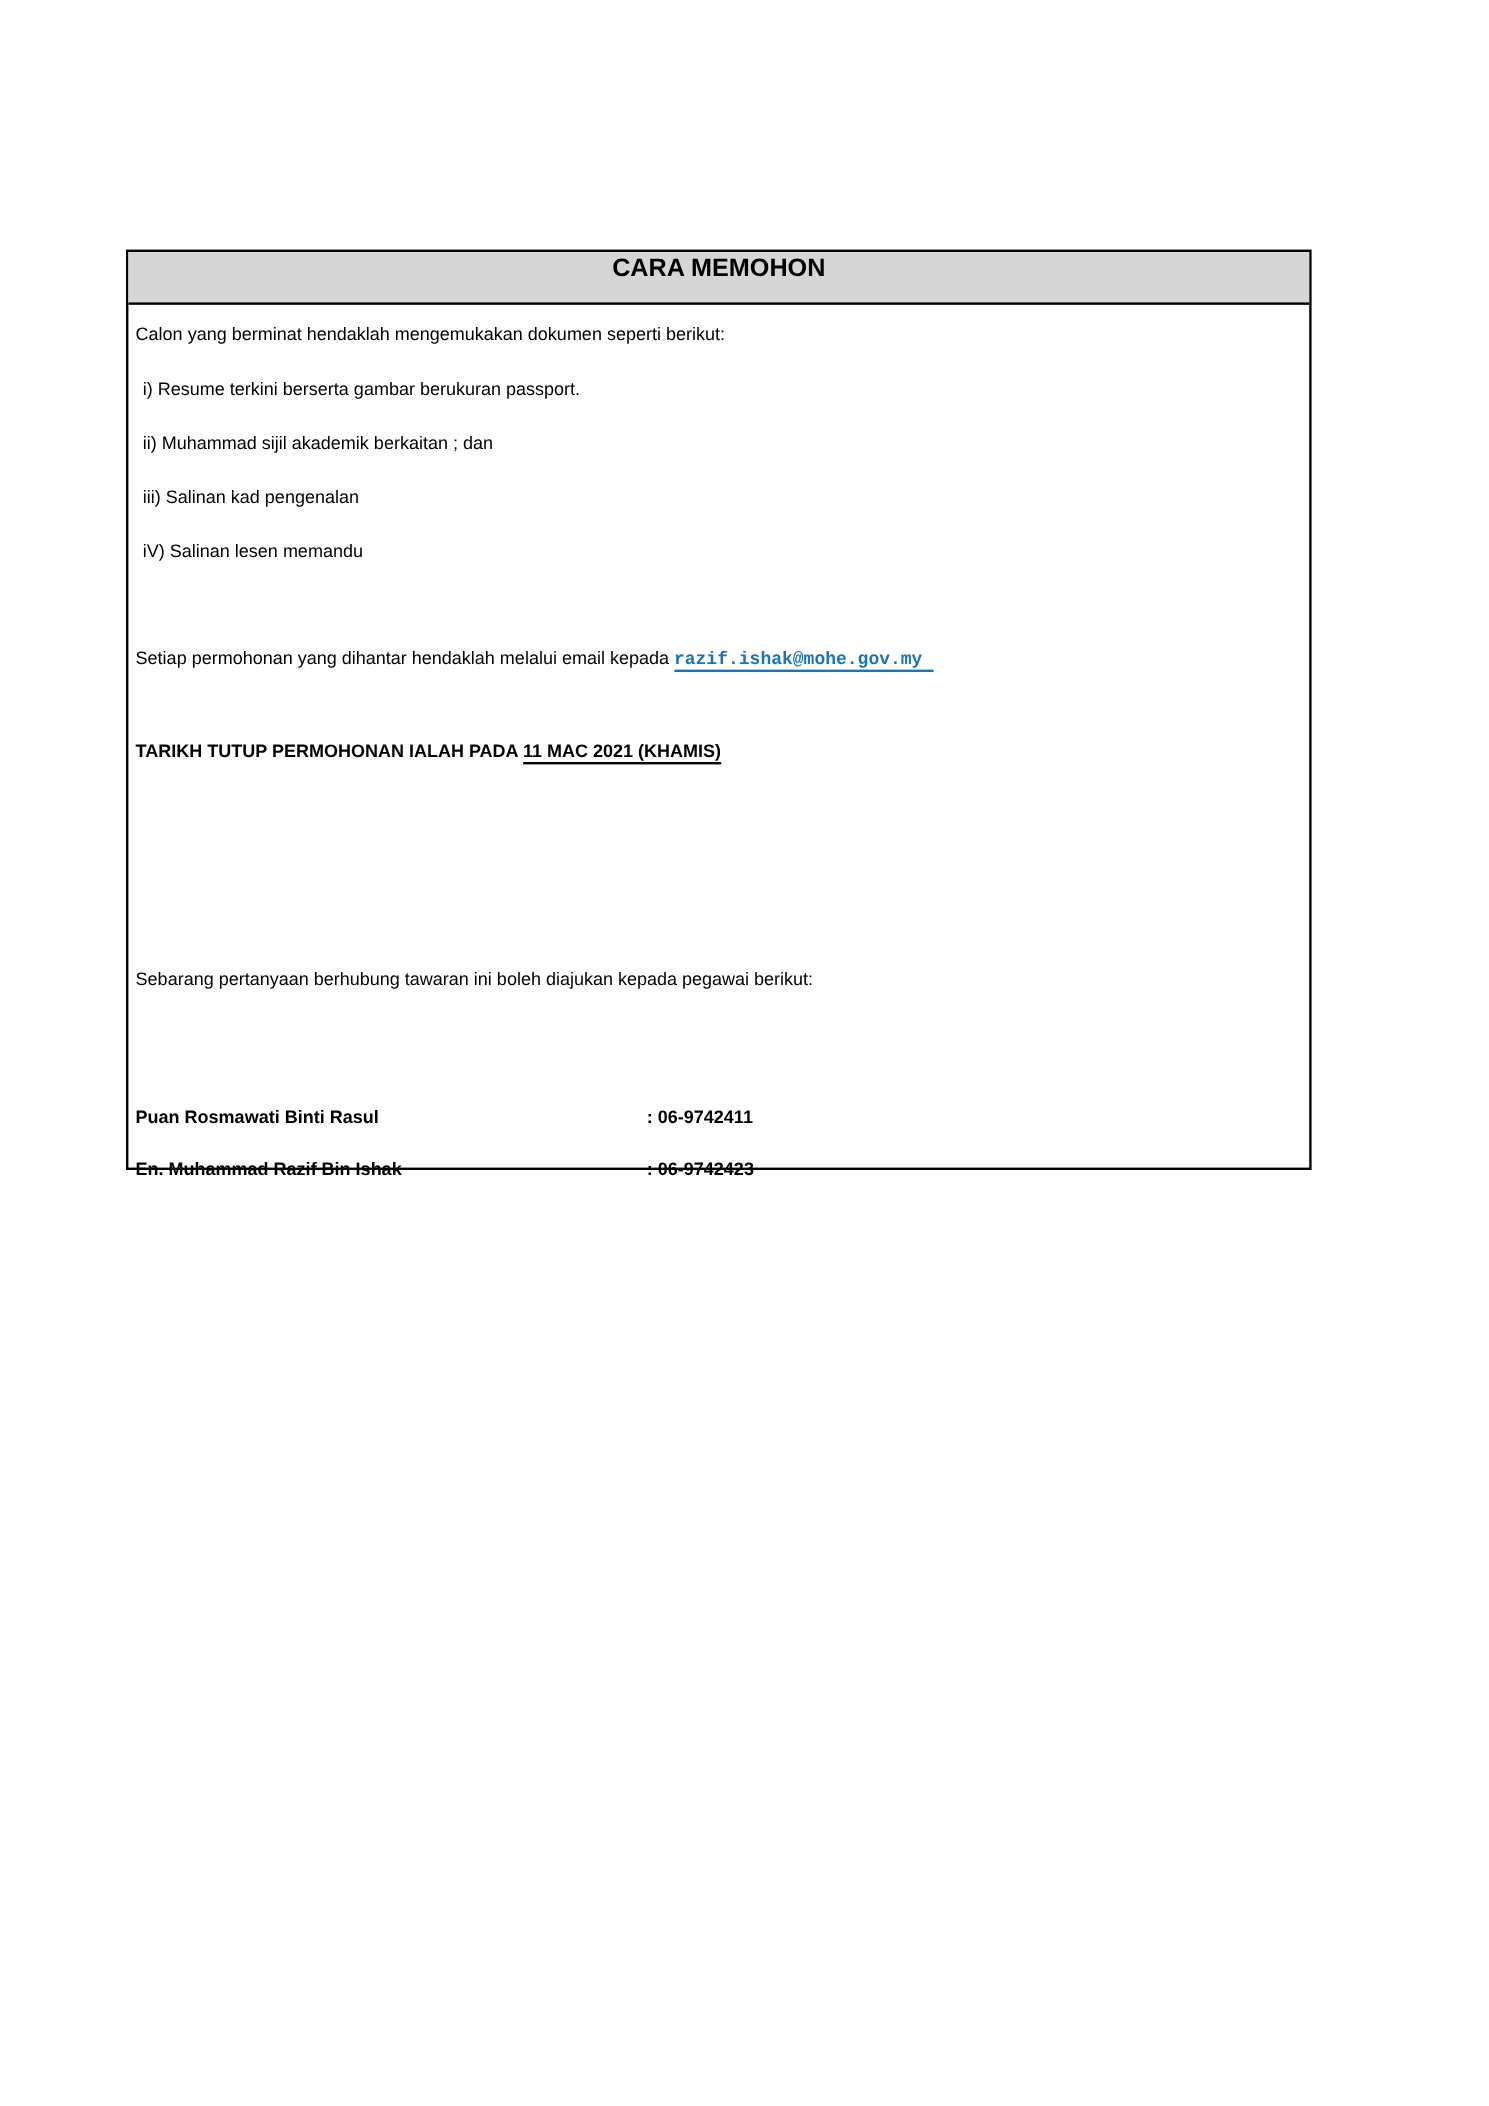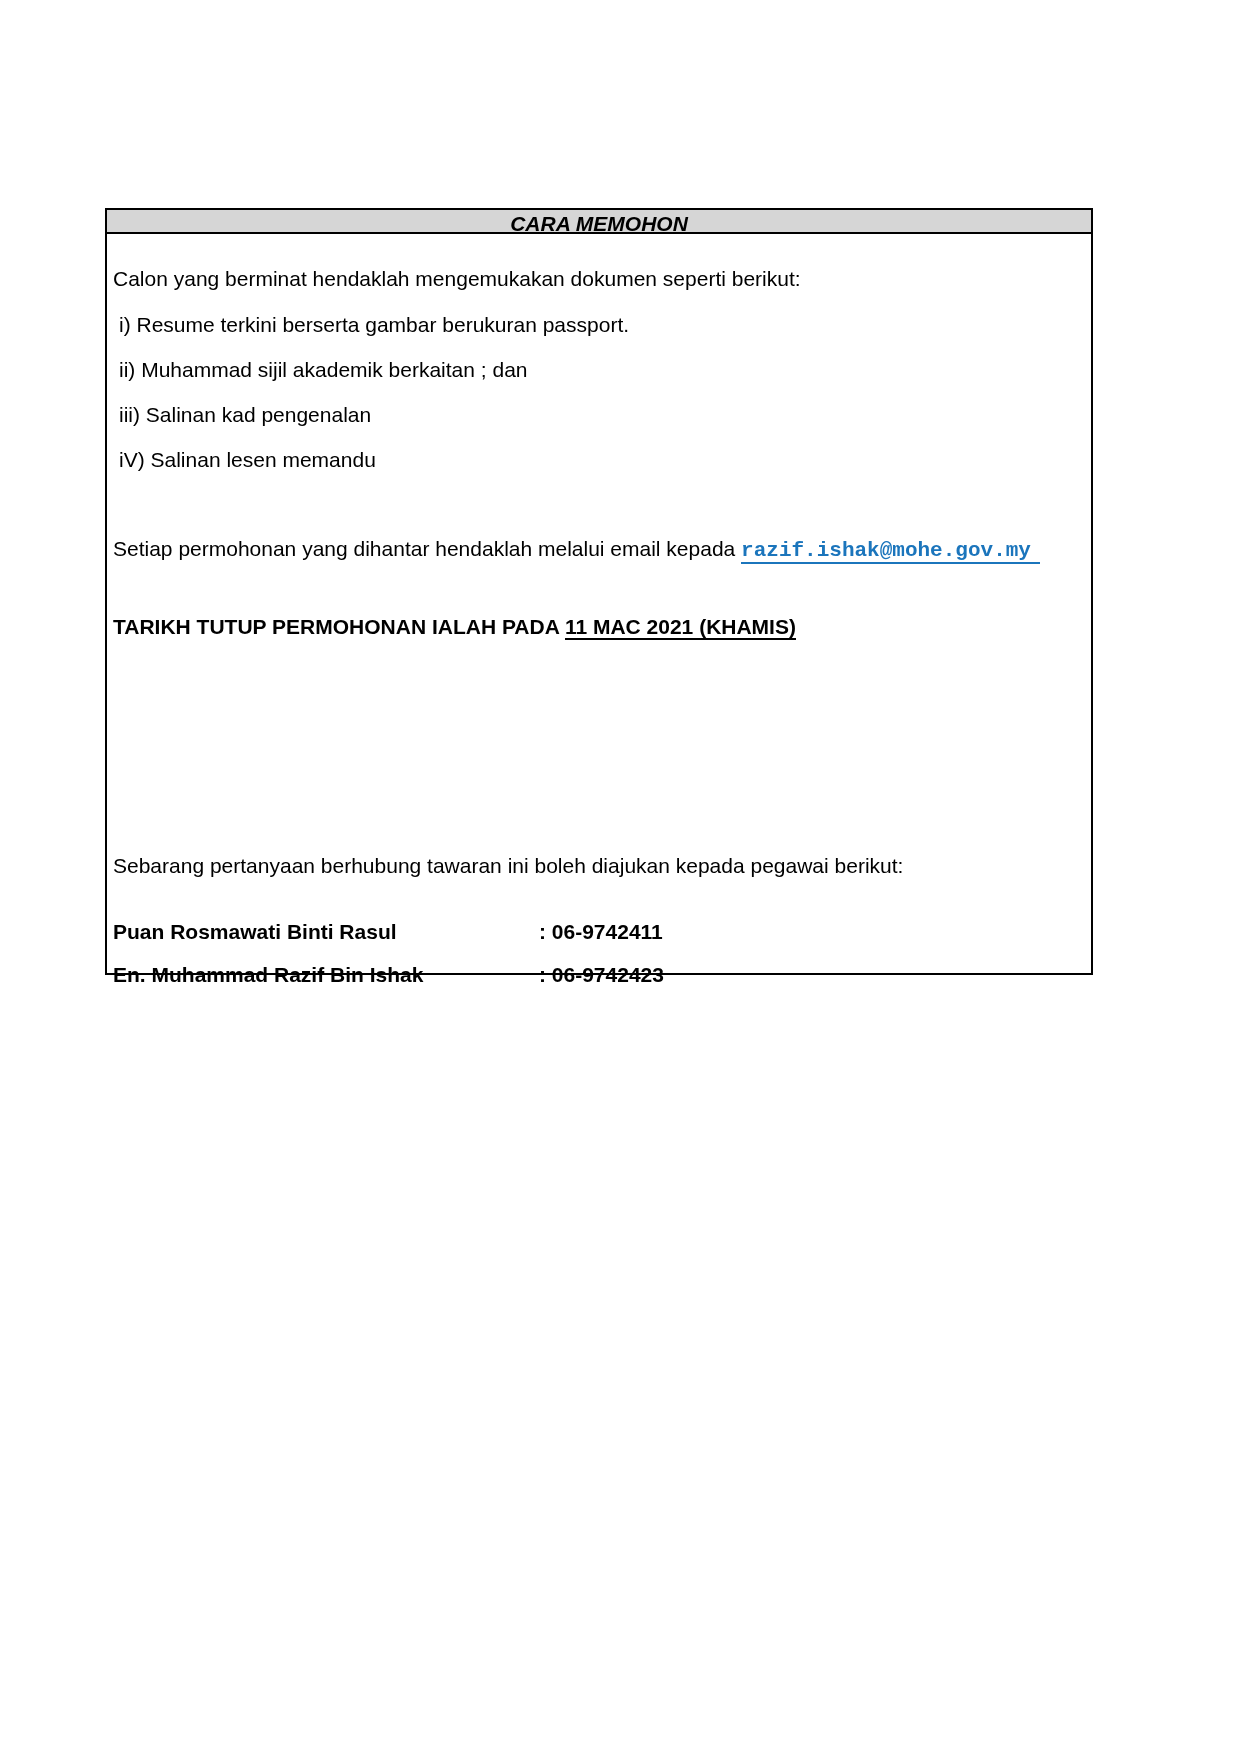--- a/index.html
+++ b/index.html
@@ -25,35 +25,34 @@
     top: 208px;
     width: 988px;
     height: 767px;
     border: 2px solid var(--border);
     background: #ffffff;
   }
   .box-header {
     position: absolute;
     left: 0; top: 0;
     width: 100%;
-    height: 24px;
+    height: 44px;
     background: var(--header-bg);
     border-bottom: 2px solid var(--border);
     text-align: center;
     line-height: 27px;
     font-weight: 700;
     font-size: 21px;
-    font-style: italic;
   }
   .line {
     position: absolute;
     left: 6px;
     right: 6px;
     line-height: 28px;
-    font-size: 21px;
+    font-size: 15px;
     white-space: nowrap;
   }
   .req { left: 12px; }
   .bold { font-weight: 700; }
   .email-link {
     color: var(--link);
     font-weight: 700;
     text-decoration: none;
     border-bottom: 2px solid var(--link);
     padding-right: 9px;
@@ -92,21 +91,21 @@
 
     <div class="line" style="top:325px">
       <span>Setiap permohonan yang dihantar hendaklah melalui email kepada </span><a href="#" class="email-link">razif.ishak@mohe.gov.my</a>
     </div>
 
     <div class="line bold" style="top:403px">
       <span>TARIKH TUTUP PERMOHONAN IALAH PADA </span><span class="deadline-date">11 MAC 2021 (KHAMIS)</span>
     </div>
 
 
-    <div class="line" style="top:642px">Sebarang pertanyaan berhubung tawaran ini boleh diajukan kepada pegawai berikut:</div>
+    <div class="line" style="top:593px">Sebarang pertanyaan berhubung tawaran ini boleh diajukan kepada pegawai berikut:</div>
 
     <div class="line contact-row" style="top:668px">
       <span class="contact-name">Puan Rosmawati Binti Rasul</span><span class="contact-phone">: 06-9742411</span>
     </div>
     <div class="line contact-row" style="top:711px">
       <span class="contact-name">En. Muhammad Razif Bin Ishak</span><span class="contact-phone">: 06-9742423</span>
     </div>
 
   </div>
 </div>

